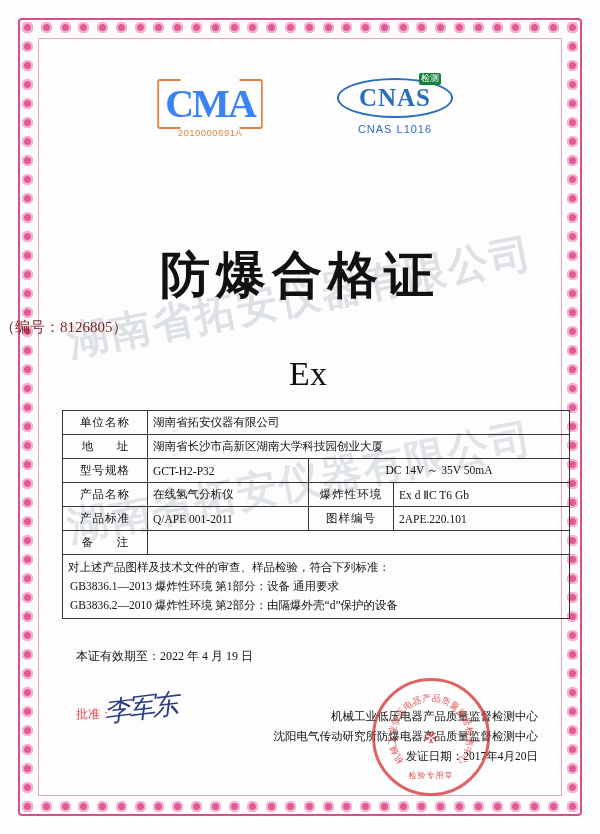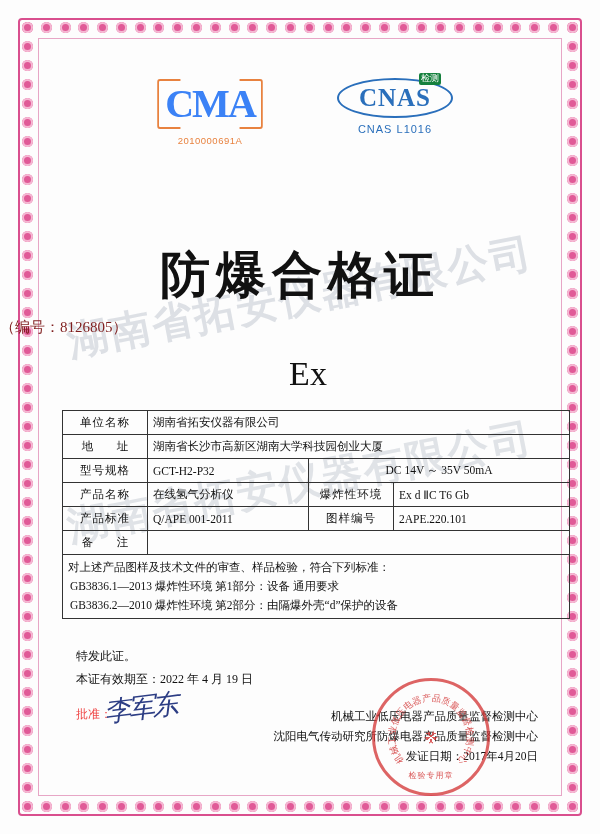--- a/index.html
+++ b/index.html
@@ -126,21 +126,21 @@
     position: absolute;
     left: -2px;
     top: -3px;
     right: -2px;
     bottom: -3px;
     border: 2px solid #e8823f;
     border-radius: 3px;
     clip-path: polygon(0 0, 22% 0, 22% 100%, 0 100%, 0 0, 100% 0, 100% 100%, 78% 100%, 78% 0, 100% 0);
   }
   #cma-code {
-    margin-top: 9px;
+    margin-top: 1px;
     font-family: "Liberation Sans", sans-serif;
     font-size: 9.5px;
     color: #e8823f;
     letter-spacing: 0.5px;
   }
   #cnas-logo {
     position: absolute;
     right: 60px;
     top: -4px;
     width: 170px;
@@ -575,21 +575,20 @@
       <td class="note-cell" colspan="4">
         <div class="note-line">对上述产品图样及技术文件的审查、样品检验，符合下列标准：</div>
         <div class="note-line note-indent">GB3836.1—2013  爆炸性环境  第1部分：设备  通用要求</div>
         <div class="note-line note-indent">GB3836.2—2010  爆炸性环境  第2部分：由隔爆外壳“d”保护的设备</div>
       </td>
     </tr>
   </tbody>
     </table>
 
   <div id="statements">
-    <div>特发此证。</div>
     <div>本证有效期至：2022 年 4 月 19 日</div>
   </div>
   <div id="approver">批准：</div>
   <div id="signature">李军东</div>
 
   <div id="issuer">
     <div>机械工业低压电器产品质量监督检测中心</div>
     <div>沈阳电气传动研究所防爆电器产品质量监督检测中心</div>
     <div>发证日期：2017年4月20日</div>
   </div>

